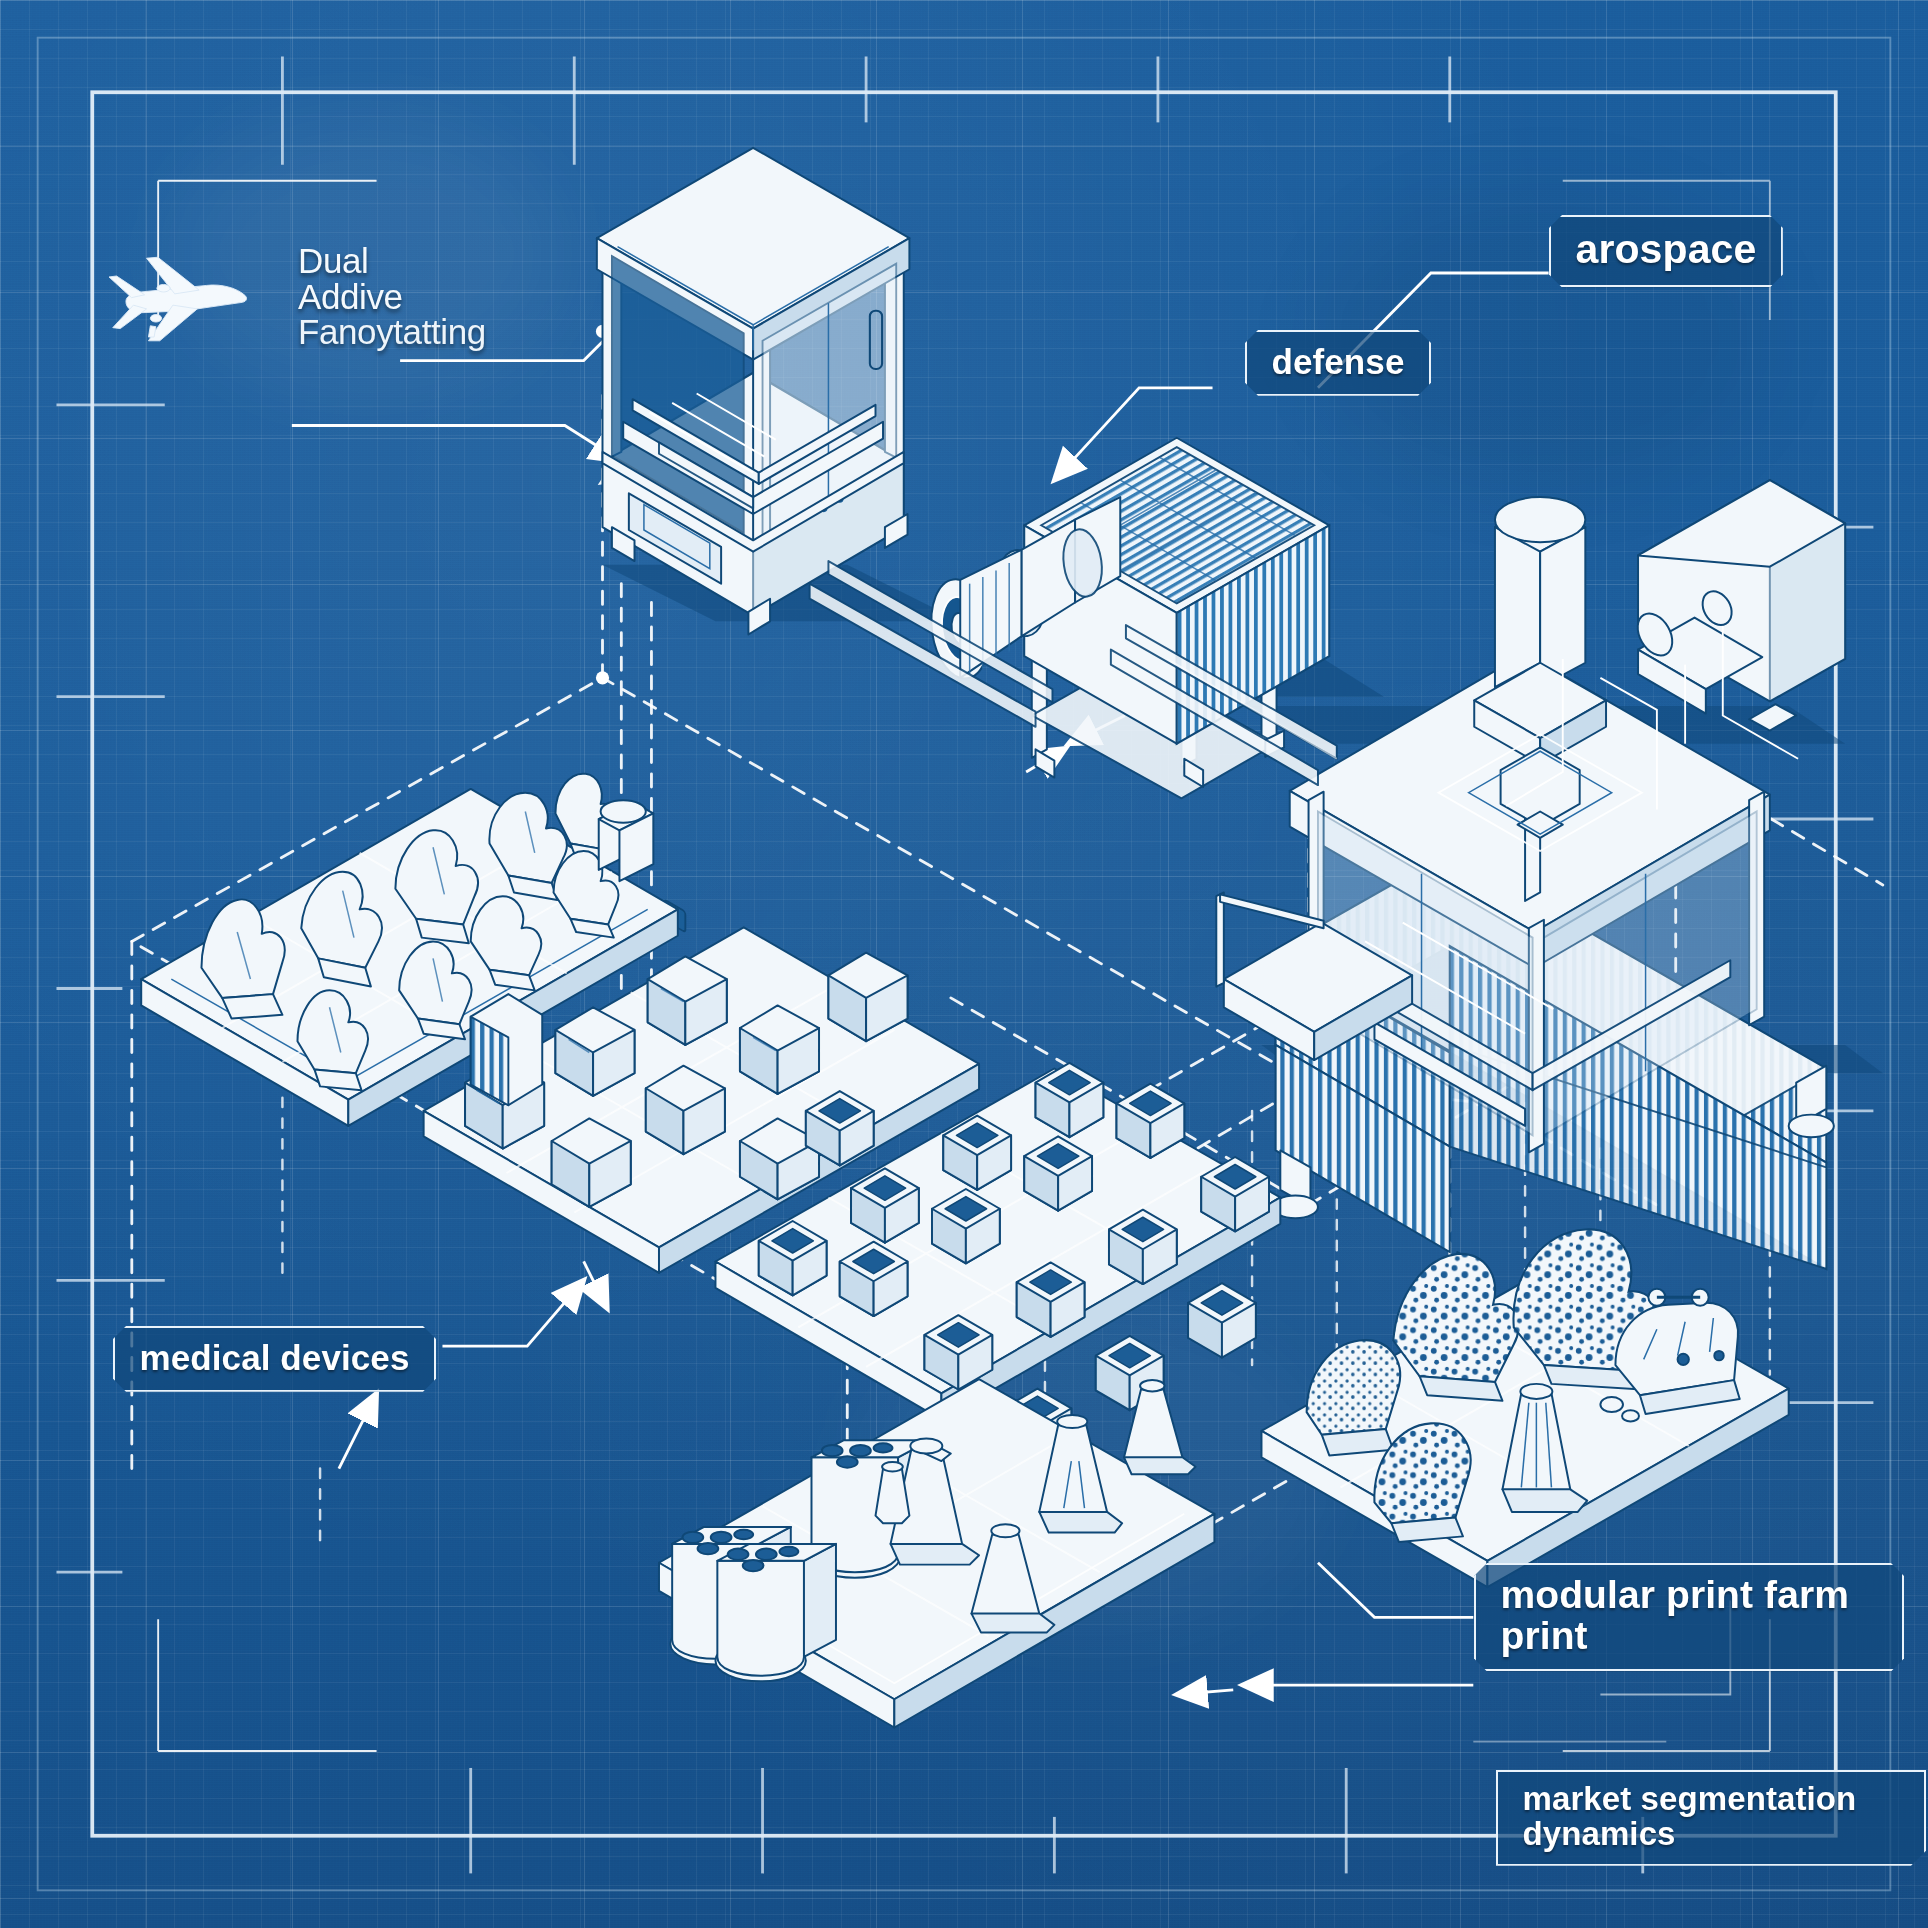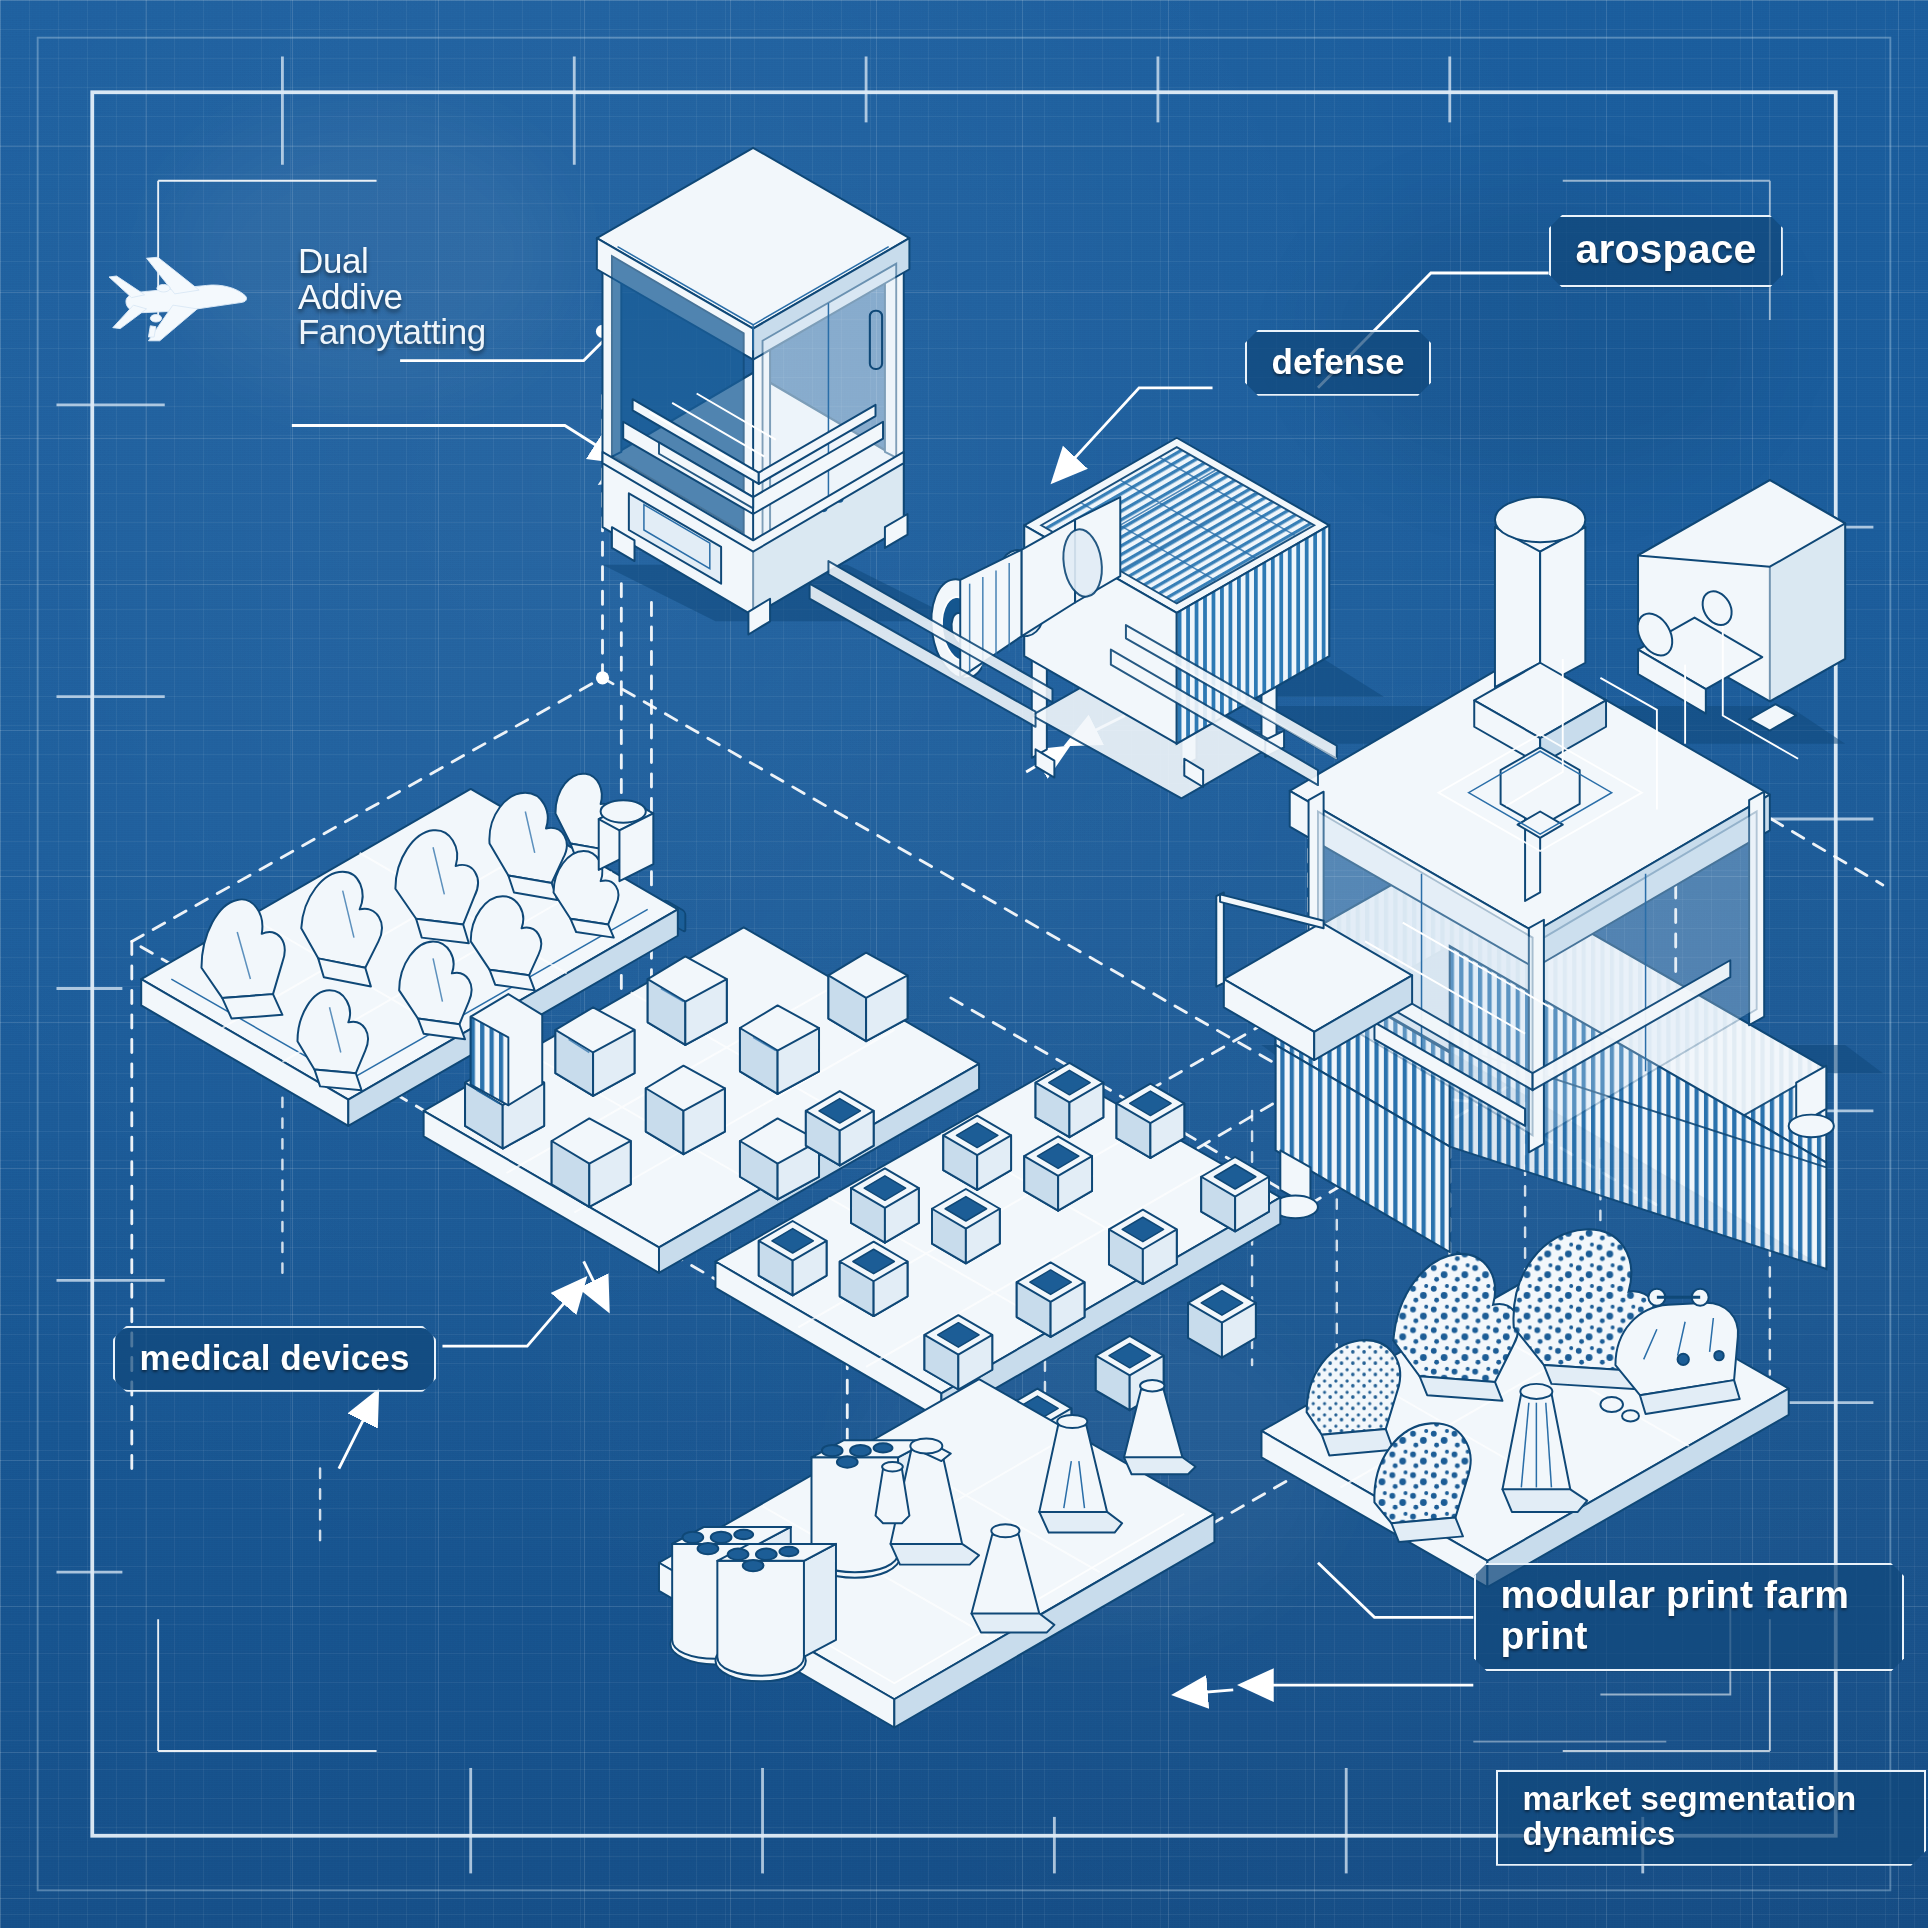--- a/index.html
+++ b/index.html
@@ -65,21 +65,21 @@
     line-height:1.12;
   }
   
   .notch{
     clip-path:polygon(0 13px,13px 0,calc(100% - 13px) 0,100% 13px,100% calc(100% - 13px),calc(100% - 13px) 100%,13px 100%,0 calc(100% - 13px));
   }
   .label.two-line{white-space:normal;line-height:1.05;align-items:center;}
 
   #label-aerospace{left:1549px;top:215px;font-size:41px;}
   #label-defense  {left:1213px;top:330px;font-size:35px;margin-left:32px;}
-  #label-medical  {left:113px; top:1326px;font-size:35px;border-radius:15px;}
+  #label-medical  {left:113px; top:1326px;font-size:35px;}
   #label-modular  {left:1474px;top:1563px;font-size:39px;width:377px;}
   #label-market   {left:1478px;top:1770px;font-size:33px;width:377px;
                    clip-path:polygon(0 0,100% 0,100% calc(100% - 15px),calc(100% - 15px) 100%,0 100%);margin-left:18px;}
 
   
   #title{
     position:absolute;left:298px;top:243px;
     color:#f4f9fd;
     font-weight:400;
     font-size:35px;

